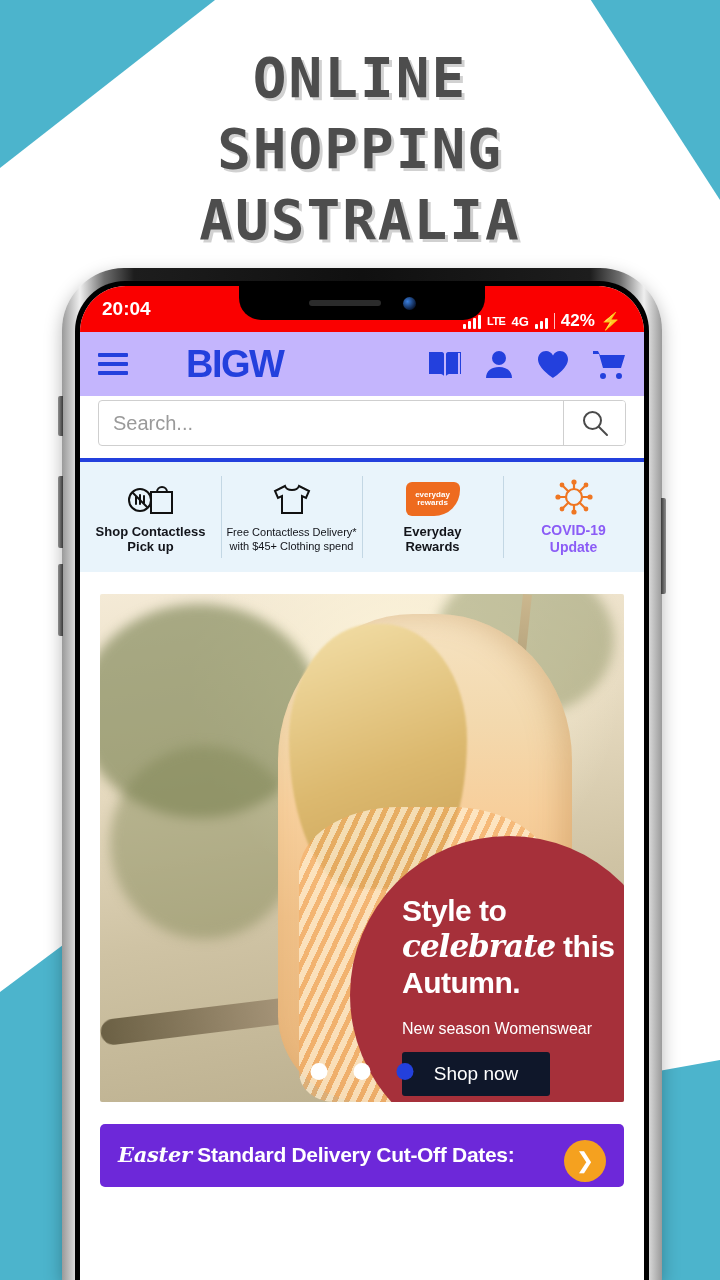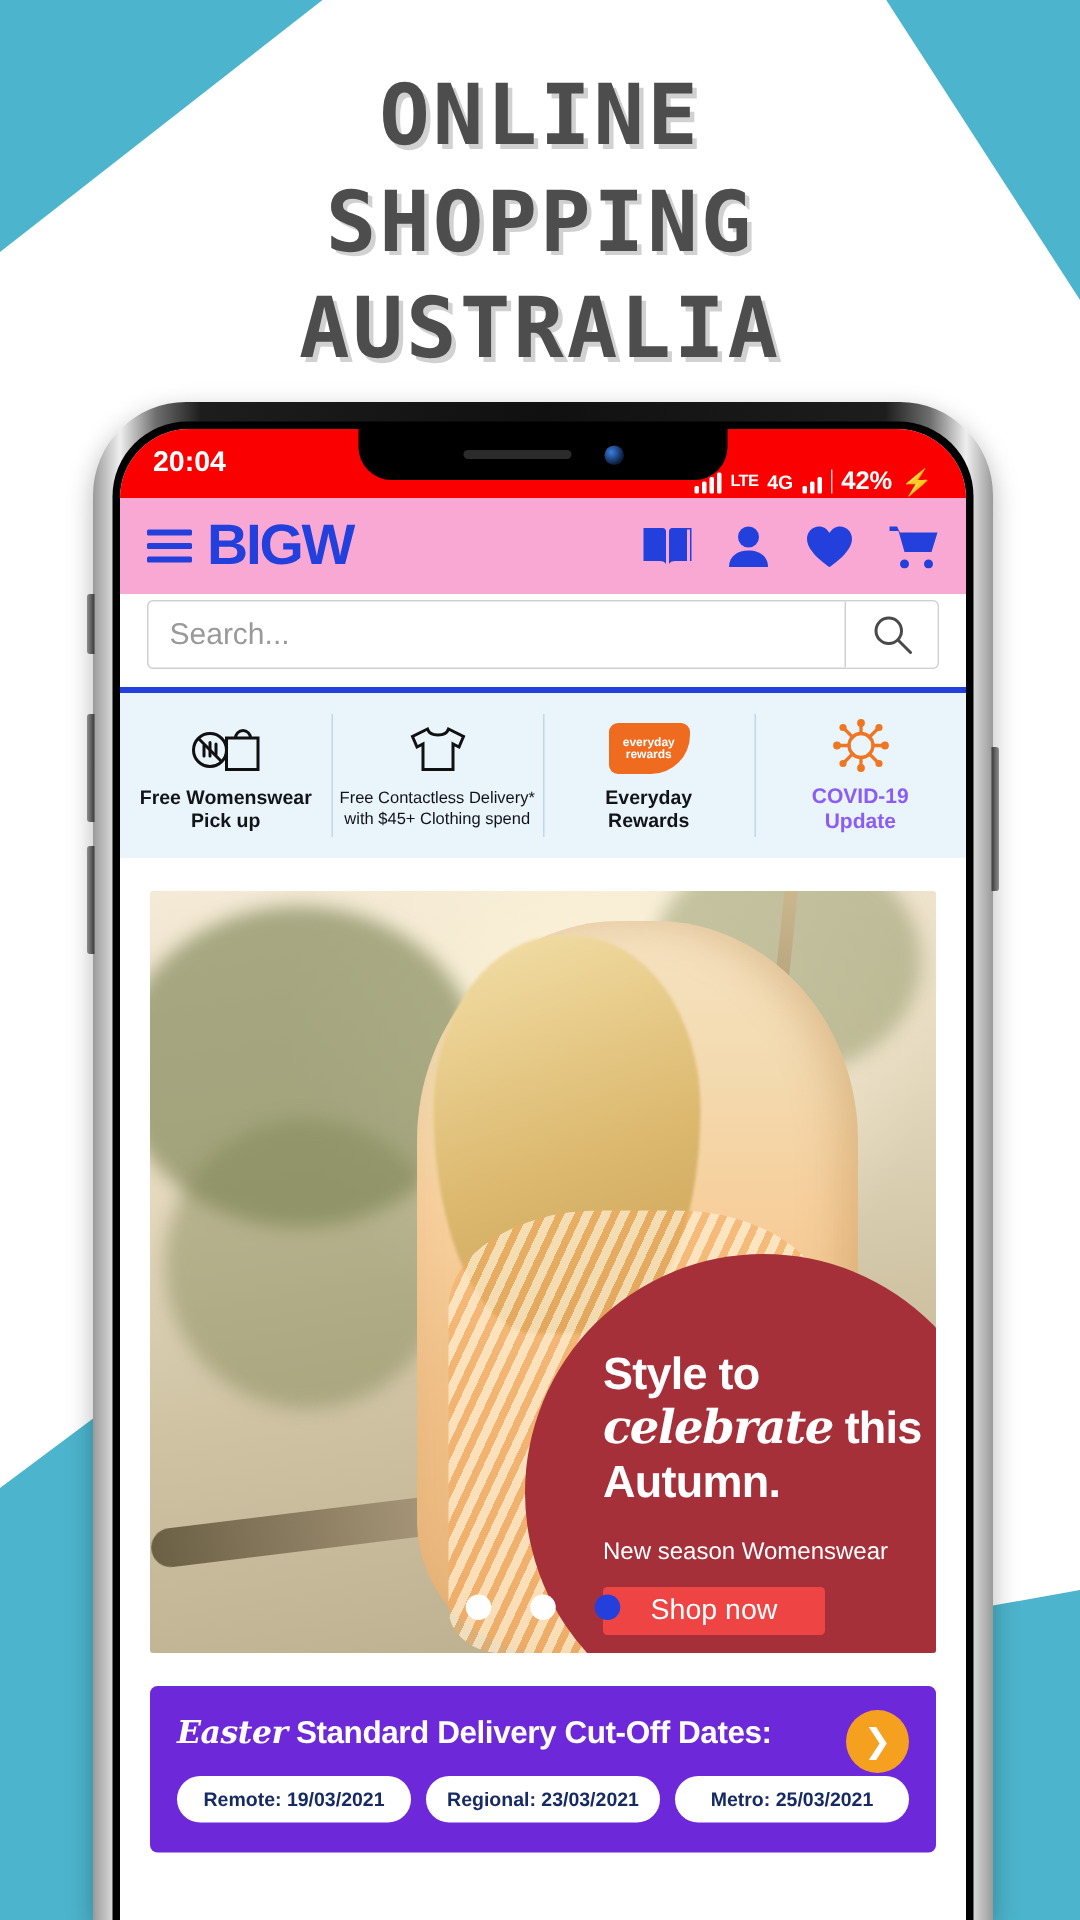--- a/index.html
+++ b/index.html
@@ -93,22 +93,22 @@
   .sig-bars { display: inline-flex; align-items: flex-end; gap: 2px; height: 15px; }
   .sig-bars i { display: block; width: 3px; background: #fff; border-radius: 1px; }
   .sig-bars i:nth-child(1){height:5px} .sig-bars i:nth-child(2){height:8px}
   .sig-bars i:nth-child(3){height:11px} .sig-bars i:nth-child(4){height:14px}
   .lte-lbl { font-size: 11px; letter-spacing: -0.5px; }
   .g4 { font-size: 13px; }
   .vbar { width: 1px; height: 16px; background: rgba(255,255,255,.75); }
 
   
   .brandbar {
-    height: 64px; background: #f9a8d4;
-    display: flex; align-items: center; padding: 0 18px;
+    height: 64px; background: #c4b5fd;
+    display: flex; align-items: center; padding: 0 18px; gap: 48px;
   }
   .hamburger { width: 30px; display: flex; flex-direction: column; gap: 5px; margin-right: 10px; cursor: pointer; }
   .hamburger span { display: block; height: 4px; background: #2340dd; border-radius: 1px; }
   .logo { font-size: 38px; font-weight: 800; color: #2340dd; letter-spacing: -1.5px; font-family: "Liberation Sans", sans-serif; }
   .headicons { margin-left: auto; display: flex; align-items: center; gap: 22px; }
   .headicons svg { display: block; fill: #2340dd; }
 
   
   .searchrow { padding: 4px 18px 12px; background: #fff; }
   .searchbox { display: flex; border: 1px solid #cfcfcf; border-radius: 4px; height: 46px; overflow: hidden; }
@@ -161,21 +161,21 @@
     width: 318px; height: 318px; border-radius: 50%;
     background: #a6303a;
     display: flex; flex-direction: column; justify-content: center;
     padding: 0 0 0 52px; color: #fff;
   }
   .promo-l1 { font-size: 30px; font-weight: 800; line-height: 34px; letter-spacing: -0.5px; }
   .promo-l2 { font-size: 30px; font-weight: 800; line-height: 36px; letter-spacing: -0.5px; }
   .promo-script { font-family: "DejaVu Serif", serif; font-style: italic; font-weight: 700; font-size: 31px; letter-spacing: -1px; }
   .promo-sub { font-size: 16px; margin-top: 19px; font-weight: 400; }
   .shopnow {
-    margin-top: 14px; width: 148px; height: 32px; background: #ef4444;
+    margin-top: 14px; width: 148px; height: 44px; background: #0f172a;
     color: #fff; border: 0; border-radius: 3px; font-size: 19px; cursor: pointer;
     font-family: "Liberation Sans", sans-serif;
   }
   .dots { position: absolute; left: 50%; transform: translateX(-50%); bottom: 22px; display: flex; gap: 26px; z-index: 4; }
   .dot { width: 17px; height: 17px; border-radius: 50%; background: #ffffff; cursor: pointer; }
   .dot.active { background: #2340dd; }
 
   
   .easter-wrap { padding: 22px 20px 0; background: #fff; }
   .easter {
@@ -296,21 +296,21 @@
             <div class="svc-icon">
               <svg width="48" height="34" viewBox="0 0 48 34" fill="none" stroke="#111" stroke-width="2">
                 <rect x="24" y="10" width="21" height="21"></rect>
                 <path d="M30 10a5 5 0 0110 0"></path>
                 <circle cx="13" cy="18" r="11"></circle>
                 <path d="M9 22v-7M13 22v-9M17 21v-7" stroke-linecap="round"></path>
                 <line x1="5" y1="10" x2="21" y2="26"></line>
               </svg>
             </div>
             <div class="svc-label">
-              <span>Free Womenswear</span><br>
+              <span>Shop Contactless</span><br>
               <span>Pick up</span>
             </div>
           </div>
 
           <div class="service">
             <div class="svc-icon">
               <svg width="40" height="34" viewBox="0 0 40 34" fill="none" stroke="#111" stroke-width="2">
                 <path d="M13 3L3 8l3 7 4-2v17h20V13l4 2 3-7-10-5c-1 3-3.5 4-7 4s-6-1-7-4z"></path>
               </svg>
             </div>
@@ -396,24 +396,19 @@
             </div>
           </div>
         </div>
 
         <div class="easter-wrap">
           <div class="easter">
             <div class="easter-title">
               <span class="easter-script">Easter</span><span> Standard Delivery Cut-Off Dates:</span>
             </div>
             <div class="easter-arrow">❯</div>
-            <div class="pills">
-              <span class="pill">Remote: 19/03/2021</span>
-              <span class="pill">Regional: 23/03/2021</span>
-              <span class="pill">Metro: 25/03/2021</span>
-            </div>
           </div>
         </div>
 
       </div>
     </div>
   </div>
 </div>
 
 </body></html>

